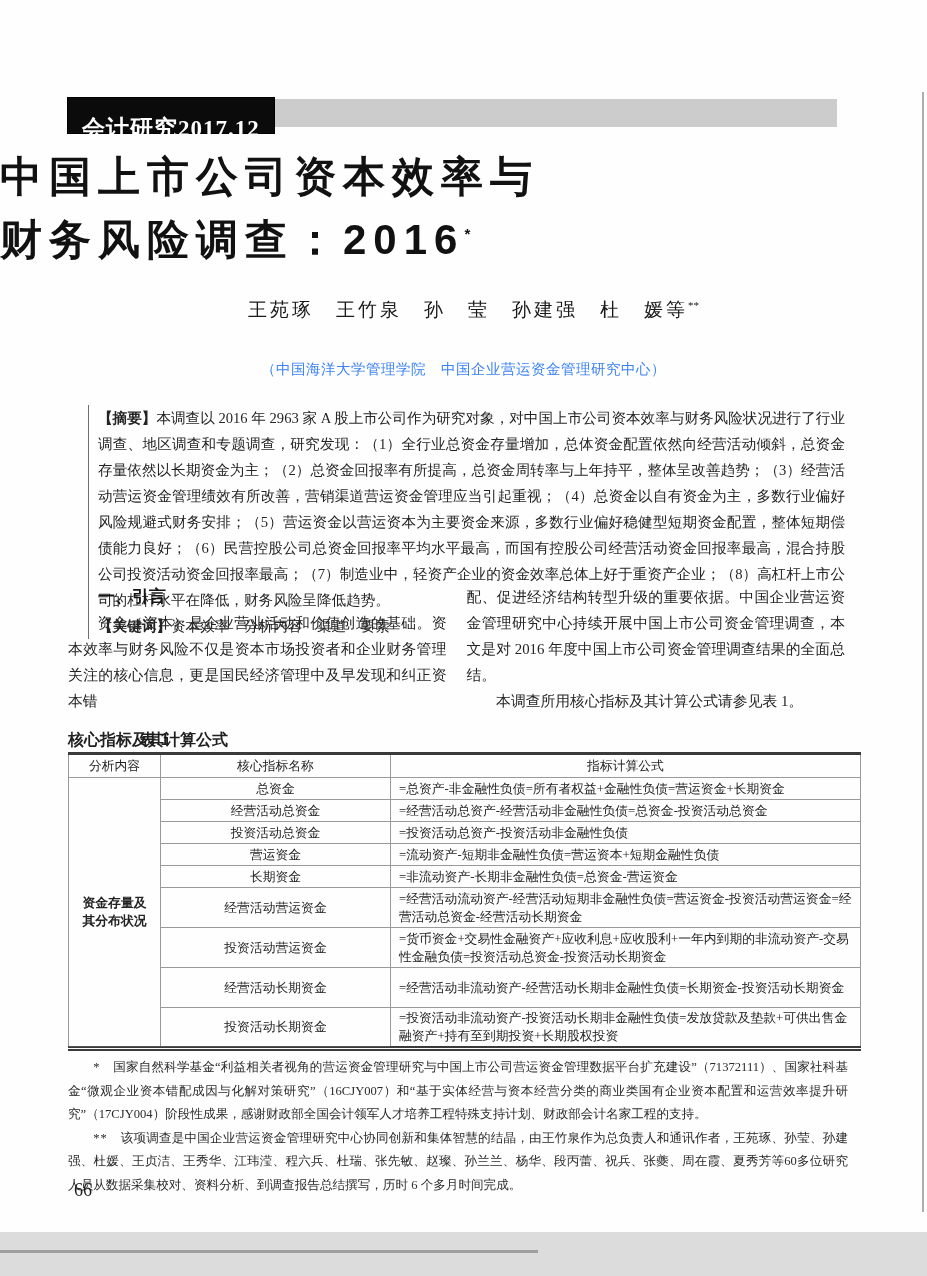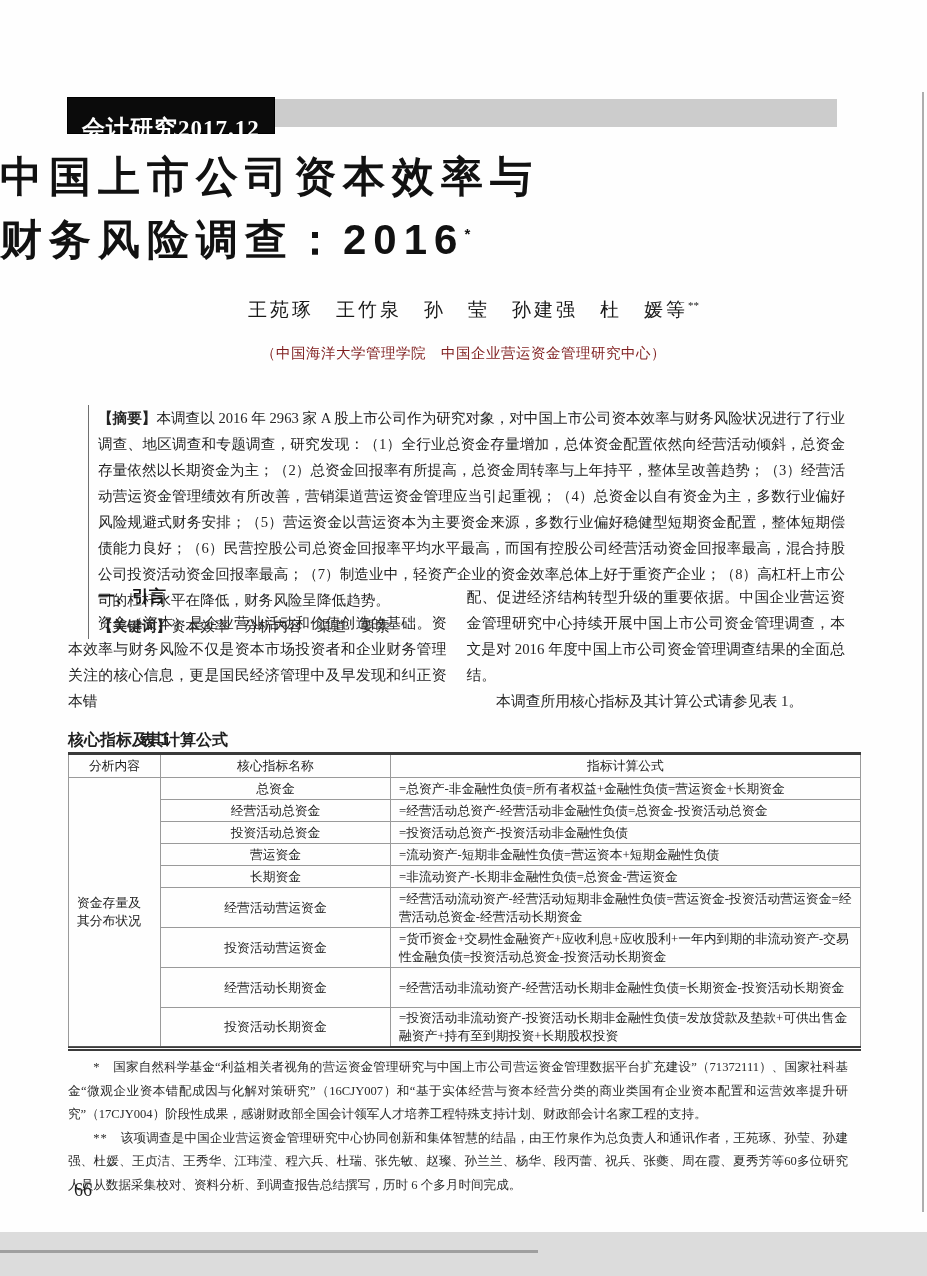--- a/index.html
+++ b/index.html
@@ -33,22 +33,22 @@
     font-weight:900; font-size:42px; line-height:57px; color:#111;
     letter-spacing:7px;
   }
   .title-sup { font-size:15px; vertical-align:super; letter-spacing:0; font-weight:700; }
 
   
   .authors { position:absolute; left:0; top:297px; width:100%; text-align:center;
     font-size:19px; letter-spacing:3px; color:#191919;margin-left:10px; }
   .authors sup { font-size:11px; letter-spacing:0; }
 
-  .affiliation { position:absolute; left:0; top:344px; width:100%; text-align:center;
-    font-size:14.5px; color:#7f1d1d; letter-spacing:.5px; }
+  .affiliation { position:absolute; left:0; top:360px; width:100%; text-align:center;
+    font-size:14.5px; color:#3b82f6; letter-spacing:.5px; }
 
   
   .abstract-block {
     position:absolute; left:88px; top:405px; width:757px;
     border-left:1px solid #6f6f6f; padding-left:9px;
     font-size:14.6px; line-height:26px; text-align:justify; color:#242424;
   }
   .abstract-block .lbl { font-weight:bold; font-family:"Liberation Sans","DejaVu Sans",sans-serif; }
   .keywords { margin-top:0; }
 
@@ -69,21 +69,21 @@
   table.core {
     position:absolute; left:68px; top:752px; width:792px;
     border-collapse:collapse; table-layout:fixed;
     font-size:12.8px; color:#232323;
     border-top:3px solid #3a3a3a; border-bottom:5px double #3a3a3a;
   }
   table.core th, table.core td { border:1px solid #9a9a9a; padding:1px 8px; line-height:18px; }
   table.core th { font-weight:normal; text-align:center; height:24px; }
   td.ind { text-align:center; }
   td.formula { text-align:left; }
-  td.group { line-height:22px; }
+  td.group { text-align:center; line-height:22px;font-weight:bold; }
   tr.single td { height:22px; }
   tr.dbl td { height:40px; }
 
   
   .fn-sep { position:absolute; left:68px; top:1046px; width:322px; height:1px; background:#555; }
   .footnotes { position:absolute; left:68px; top:1056px; width:780px;
     font-size:12.6px; line-height:23.5px; text-align:justify; color:#2a2a2a; }
   .footnotes p { text-indent:2em; }
   .fn-marker { letter-spacing:1px; }
 

